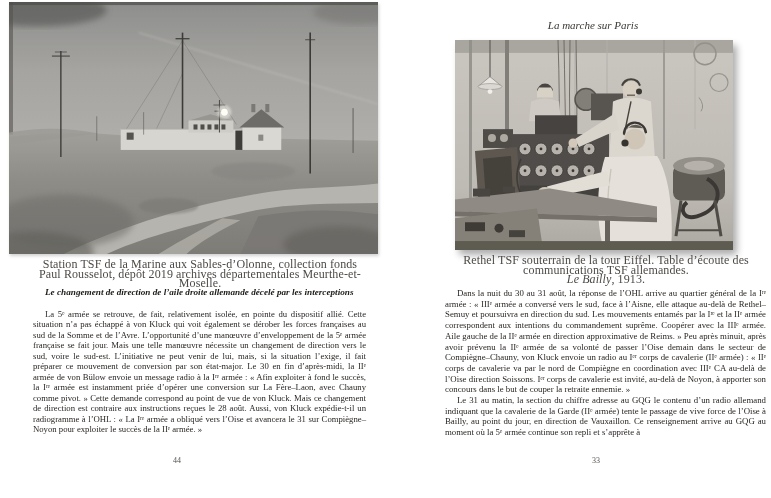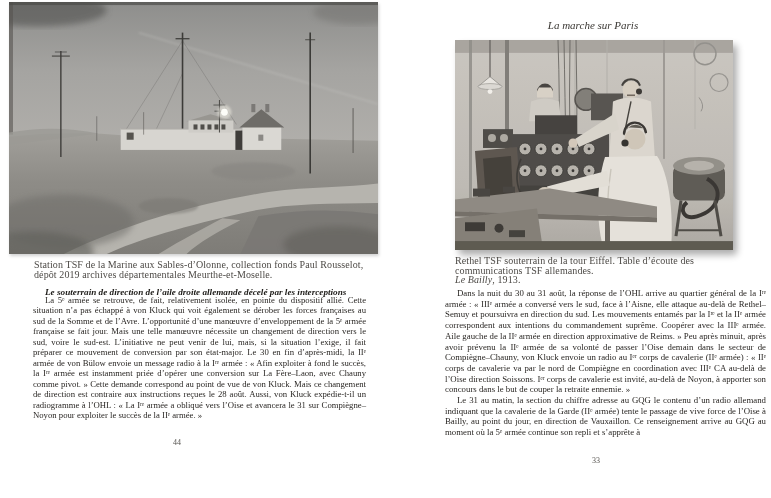--- a/index.html
+++ b/index.html
@@ -7,34 +7,35 @@
     position:relative;width:771px;height:498px;background:#ffffff;overflow:hidden;
     font-family:"Liberation Serif","DejaVu Serif",serif;color:#262320;
   }
   
   .photo-left{
     position:absolute;left:9px;top:2px;width:369px;height:252px;
     box-shadow:1px 2px 3px rgba(0,0,0,.18);
   }
   .photo-left svg,.photo-right svg{display:block;width:100%;height:100%;}
   .caption{
-    position:absolute;font-size:10px;line-height:9.6px;color:#4d4a46;
+    position:absolute;font-size:12px;line-height:9.6px;color:#4d4a46;
     letter-spacing:.1px;
+    text-align:center;
   }
   .caption-left{left:34px;top:260px;width:332px;}
   .section-heading{
     position:absolute;left:33px;top:287px;width:333px;
     font-weight:bold;font-style:italic;font-size:9.2px;line-height:10.6px;
     text-indent:12px;text-align:justify;color:#22201d;
   }
   .body-text{position:absolute;text-align:justify;color:#2a2724;}
   .body-text p{margin:0;text-indent:12px;}
-  .body-left{left:33px;top:295px;width:333px;font-size:8.7px;line-height:10.45px;}
+  .body-left{left:33px;top:309px;width:333px;font-size:8.7px;line-height:10.45px;}
   .pagenum{position:absolute;font-size:8px;color:#55524e;text-align:center;}
-  .pagenum-left{left:77px;top:438px;width:200px;}
+  .pagenum-left{left:77px;top:456px;width:200px;}
   
   .running-header{
     position:absolute;left:433px;top:19px;width:320px;text-align:center;
     font-style:italic;font-size:11px;color:#3a3733;
   }
   .photo-right{
     position:absolute;left:455px;top:40px;width:278px;height:210px;
     border-radius:3px;box-shadow:4px 5px 7px rgba(0,0,0,.32);
   }
   .caption-right{left:455px;top:256px;width:302px;}
@@ -127,21 +128,21 @@
       <path d="M250,210 Q310,200 370,208 L370,247 L232,247 Z" fill="#7a7874" opacity=".9"></path>
       <ellipse cx="330" cy="238" rx="55" ry="18" fill="#5f5d59" opacity=".55" filter="url(#b3)"></ellipse>
       <ellipse cx="160" cy="200" rx="30" ry="8" fill="#797772" opacity=".5" filter="url(#b1)"></ellipse>
       <ellipse cx="250" cy="165" rx="40" ry="9" fill="#858playful380" opacity="0"></ellipse>
       <ellipse cx="245" cy="166" rx="42" ry="9" fill="#868480" opacity=".5" filter="url(#b1)"></ellipse>
     </svg>
   </div>
 
   <div class="caption caption-left">Station TSF de la Marine aux Sables-d’Olonne, collection fonds Paul Rousselot, dépôt 2019 archives départementales Meurthe-et-Moselle.</div>
 
-  <div class="section-heading">Le souterrain de direction de l’aile droite allemande décelé par les interceptions</div>
+  <div class="section-heading">Le changement de direction de l’aile droite allemande décelé par les interceptions</div>
 
   <div class="body-text body-left">
     <p>La 5ᵉ armée se retrouve, de fait, relativement isolée, en pointe du dispositif allié. Cette situation n’a pas échappé à von Kluck qui voit également se dérober les forces françaises au sud de la Somme et de l’Avre. L’opportunité d’une manœuvre d’enveloppement de la 5ᵉ armée française se fait jour. Mais une telle manœuvre nécessite un changement de direction vers le sud, voire le sud-est. L’initiative ne peut venir de lui, mais, si la situation l’exige, il fait préparer ce mouvement de conversion par son état-major. Le 30 en fin d’après-midi, la IIᵉ armée de von Bülow envoie un message radio à la Iʳᵉ armée : « Afin exploiter à fond le succès, la Iʳᵉ armée est instamment priée d’opérer une conversion sur La Fère–Laon, avec Chauny comme pivot. » Cette demande correspond au point de vue de von Kluck. Mais ce changement de direction est contraire aux instructions reçues le 28 août. Aussi, von Kluck expédie-t-il un radiogramme à l’OHL : « La Iʳᵉ armée a obliqué vers l’Oise et avancera le 31 sur Compiègne–Noyon pour exploiter le succès de la IIᵉ armée. »</p>
   </div>
 
   <div class="pagenum pagenum-left">44</div>
 
   <div class="running-header">La marche sur Paris</div>
 
   <div class="photo-right">

